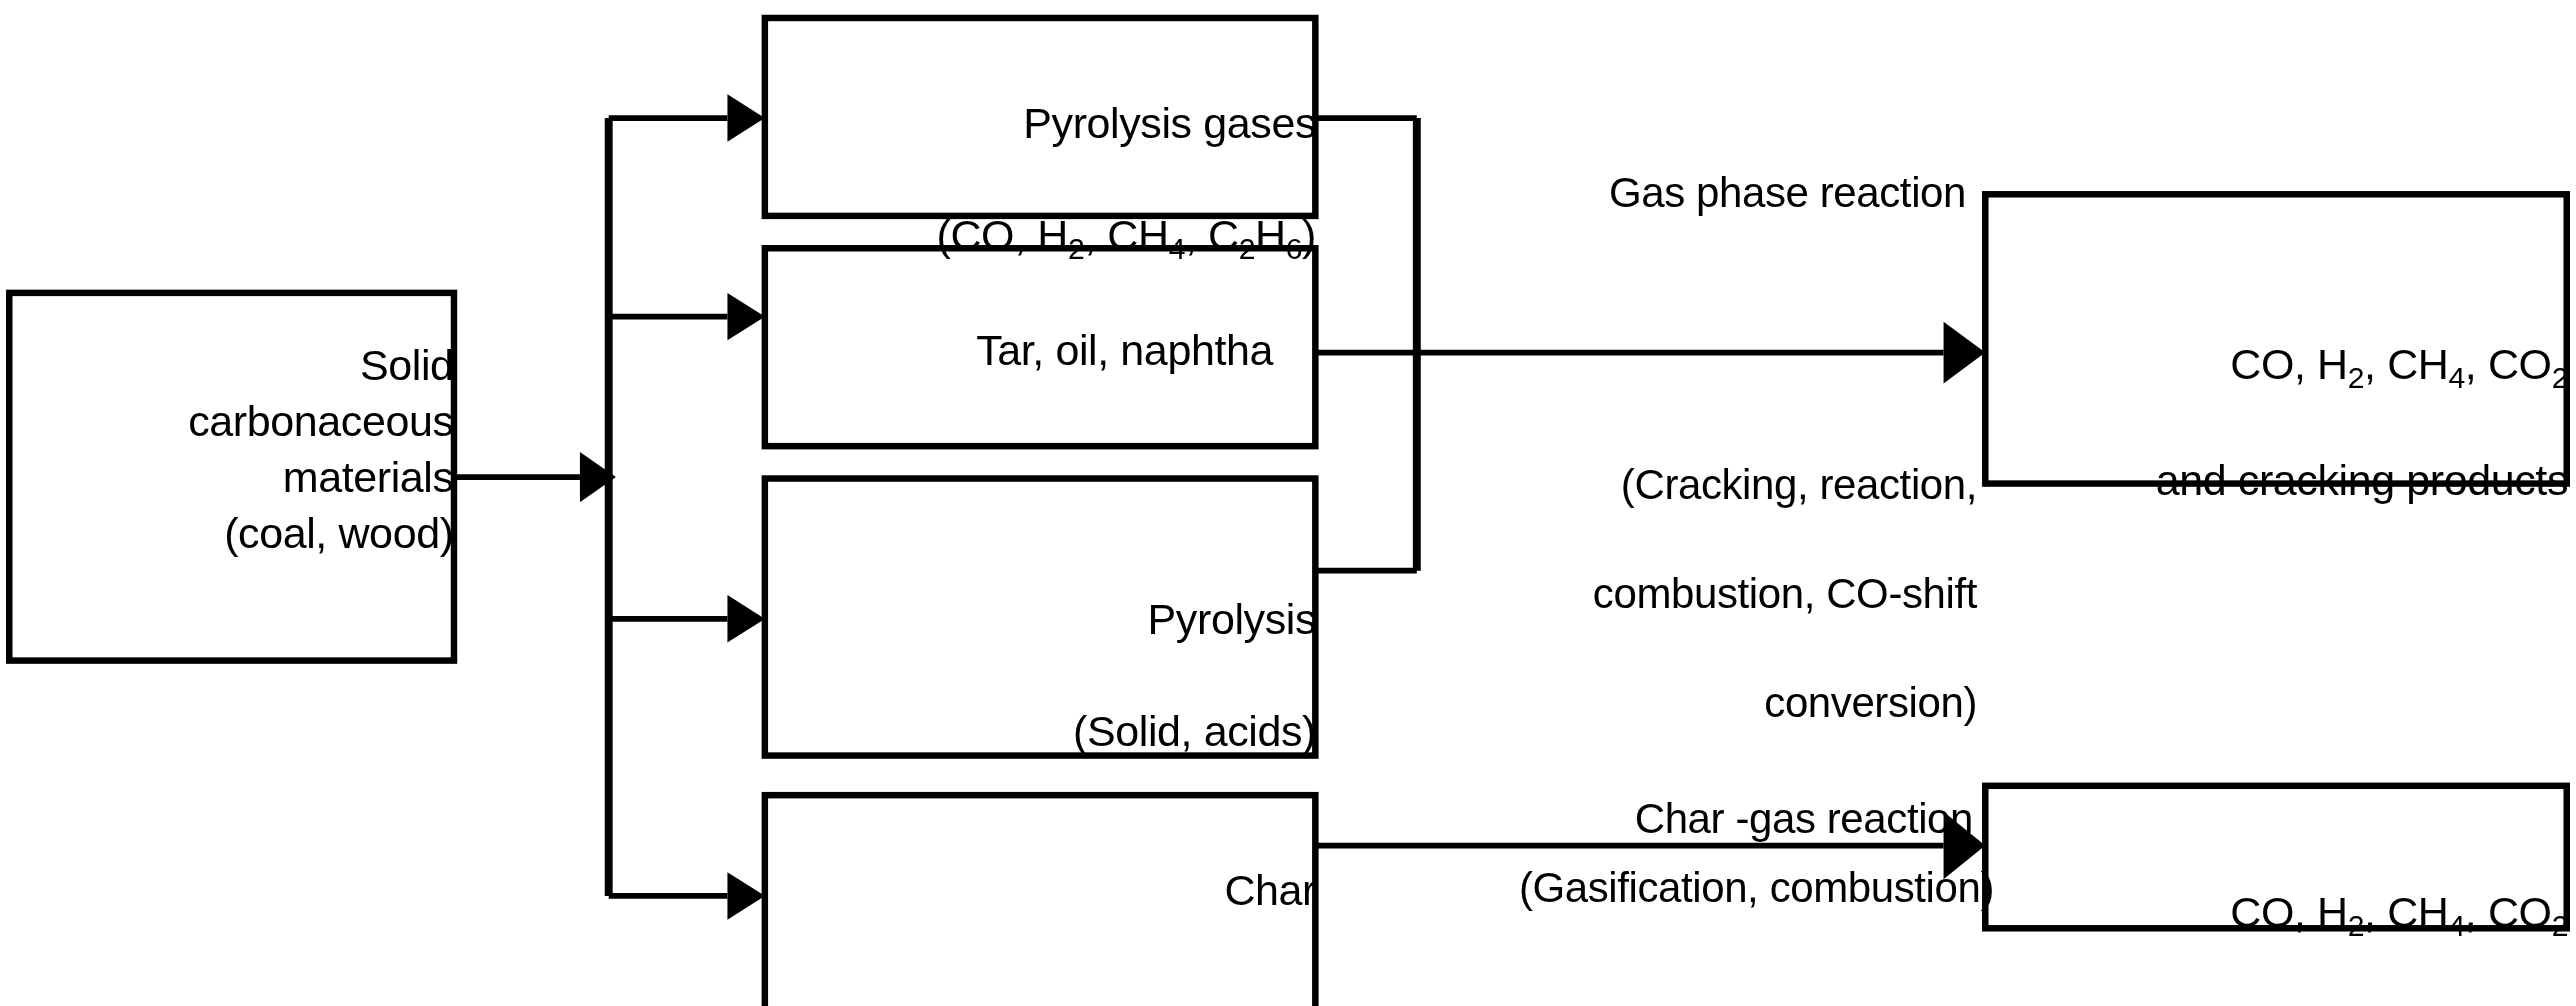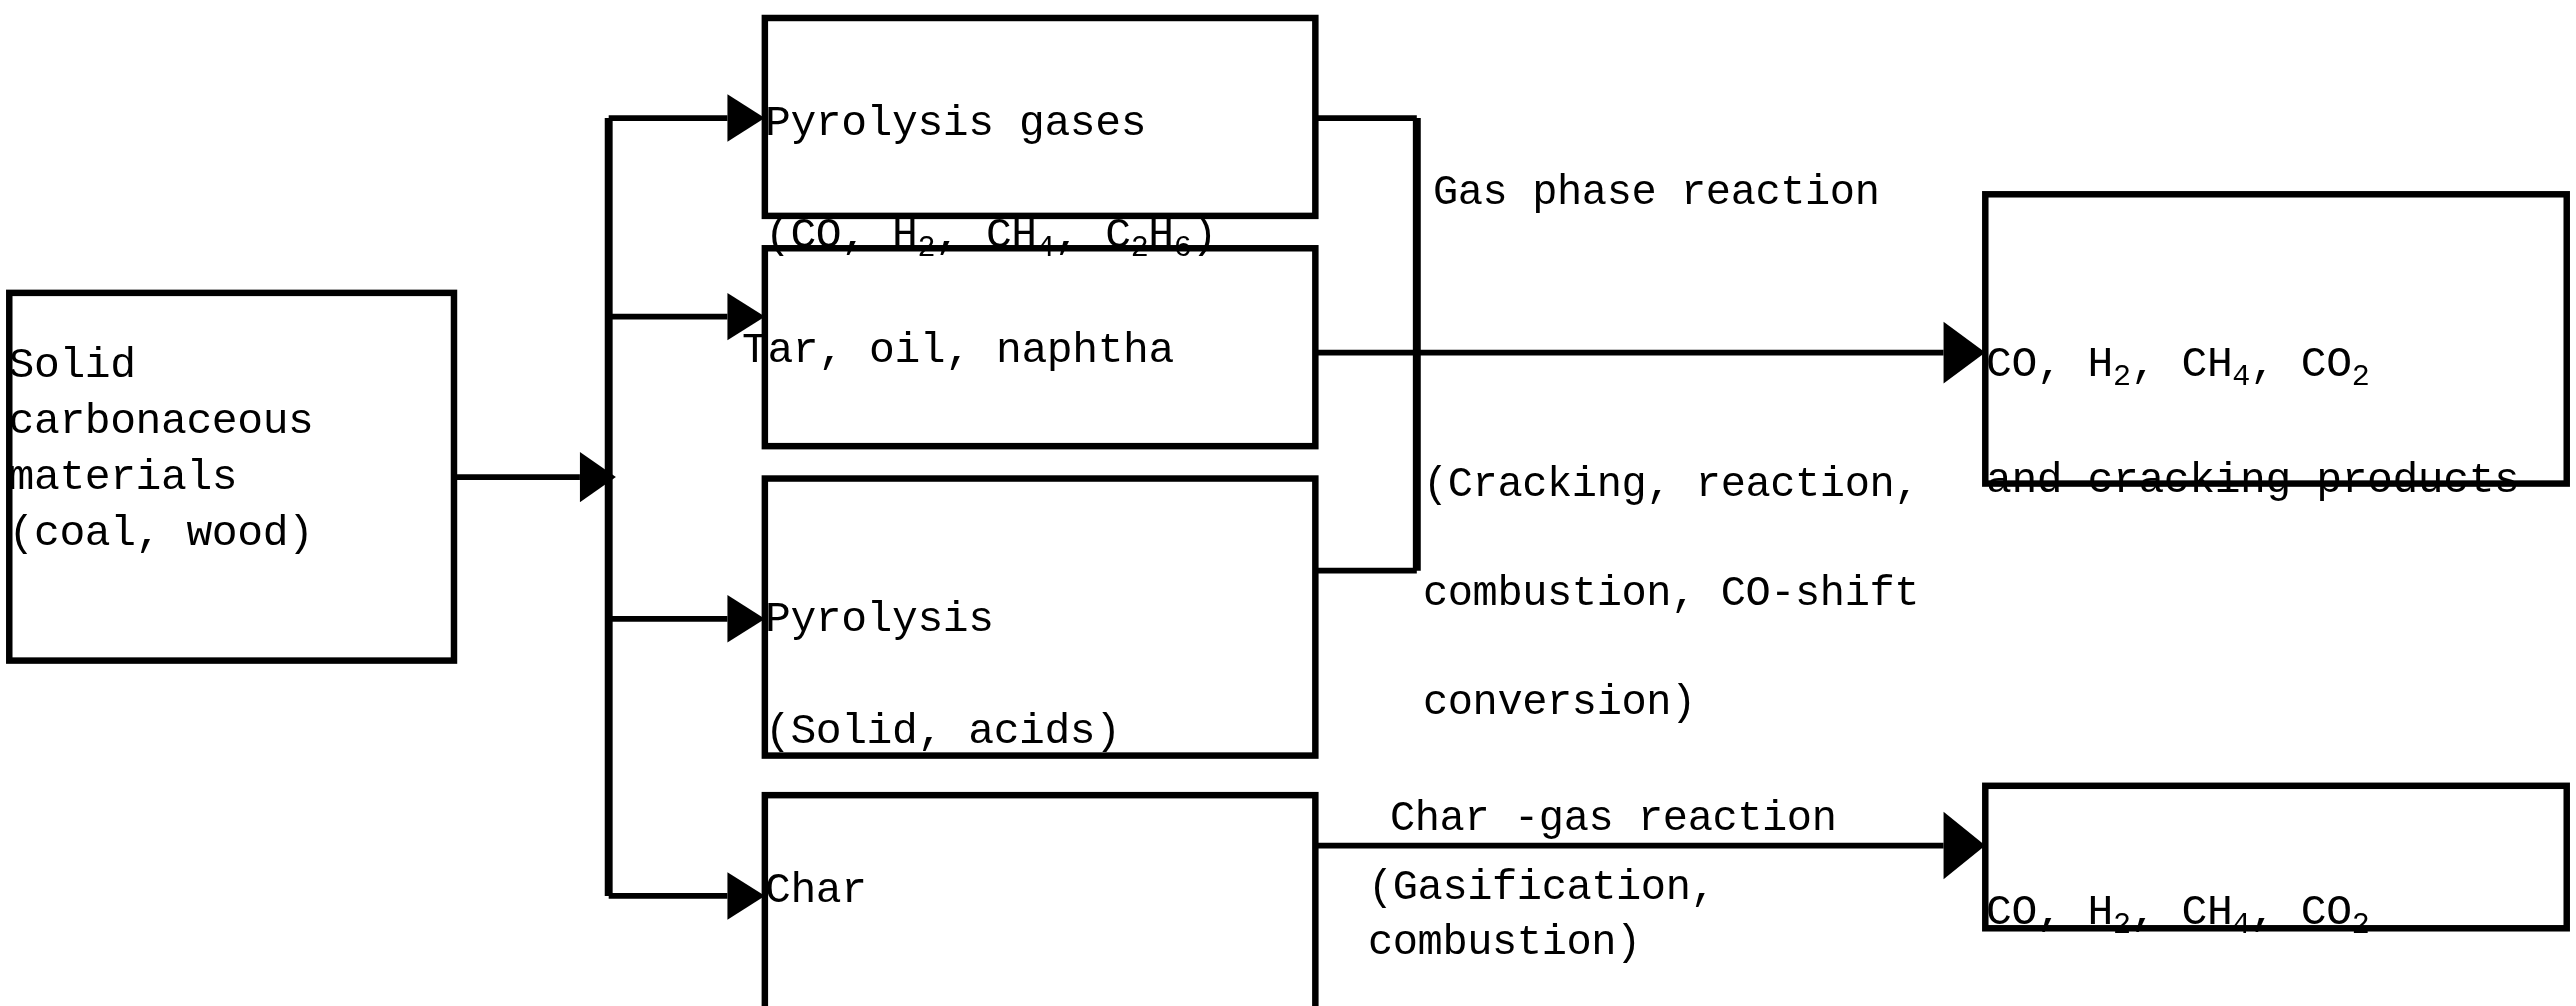--- a/index.html
+++ b/index.html
@@ -41,23 +41,23 @@
     stroke: #000000;
     stroke-width: 11;
     fill: none;
   }
   .arrow-head {
     fill: #000000;
     stroke: none;
   }
   .lbl {
     position: absolute;
-    text-align: left;
+    text-align: right;
     color: #000000;
-    font-family: Liberation Mono, monospace;
+    font-family: Liberation Sans, sans-serif;
     line-height: 1.30;
     white-space: pre-line;
     letter-spacing: -0.4px;
   }
   .box-label {
     font-size: 43px;
   }
   .edge-label {
     font-size: 42px;
   }
@@ -65,21 +65,21 @@
     font-size: 0.70em;
     vertical-align: -0.30em;
   }
   #lbl-source {
     left: 8.6px;  top: 338px;  width: 445px;
   }
   #lbl-pyrolysis {
     left: 765px; top: 40px;  width: 551px;
   }
   #lbl-tar {
-    left: 742px; top: 323px;  width: 551px;
+    left: 722px; top: 323px;  width: 551px;
   }
   #lbl-oxygenated {
     left: 765px; top: 536px;  width: 551px;
   }
   #lbl-char {
     left: 765px; top: 863px; width: 551px;
   }
   #lbl-gas-reaction {
     left: 1433px; top: 166px;  width: 533px;
   }

